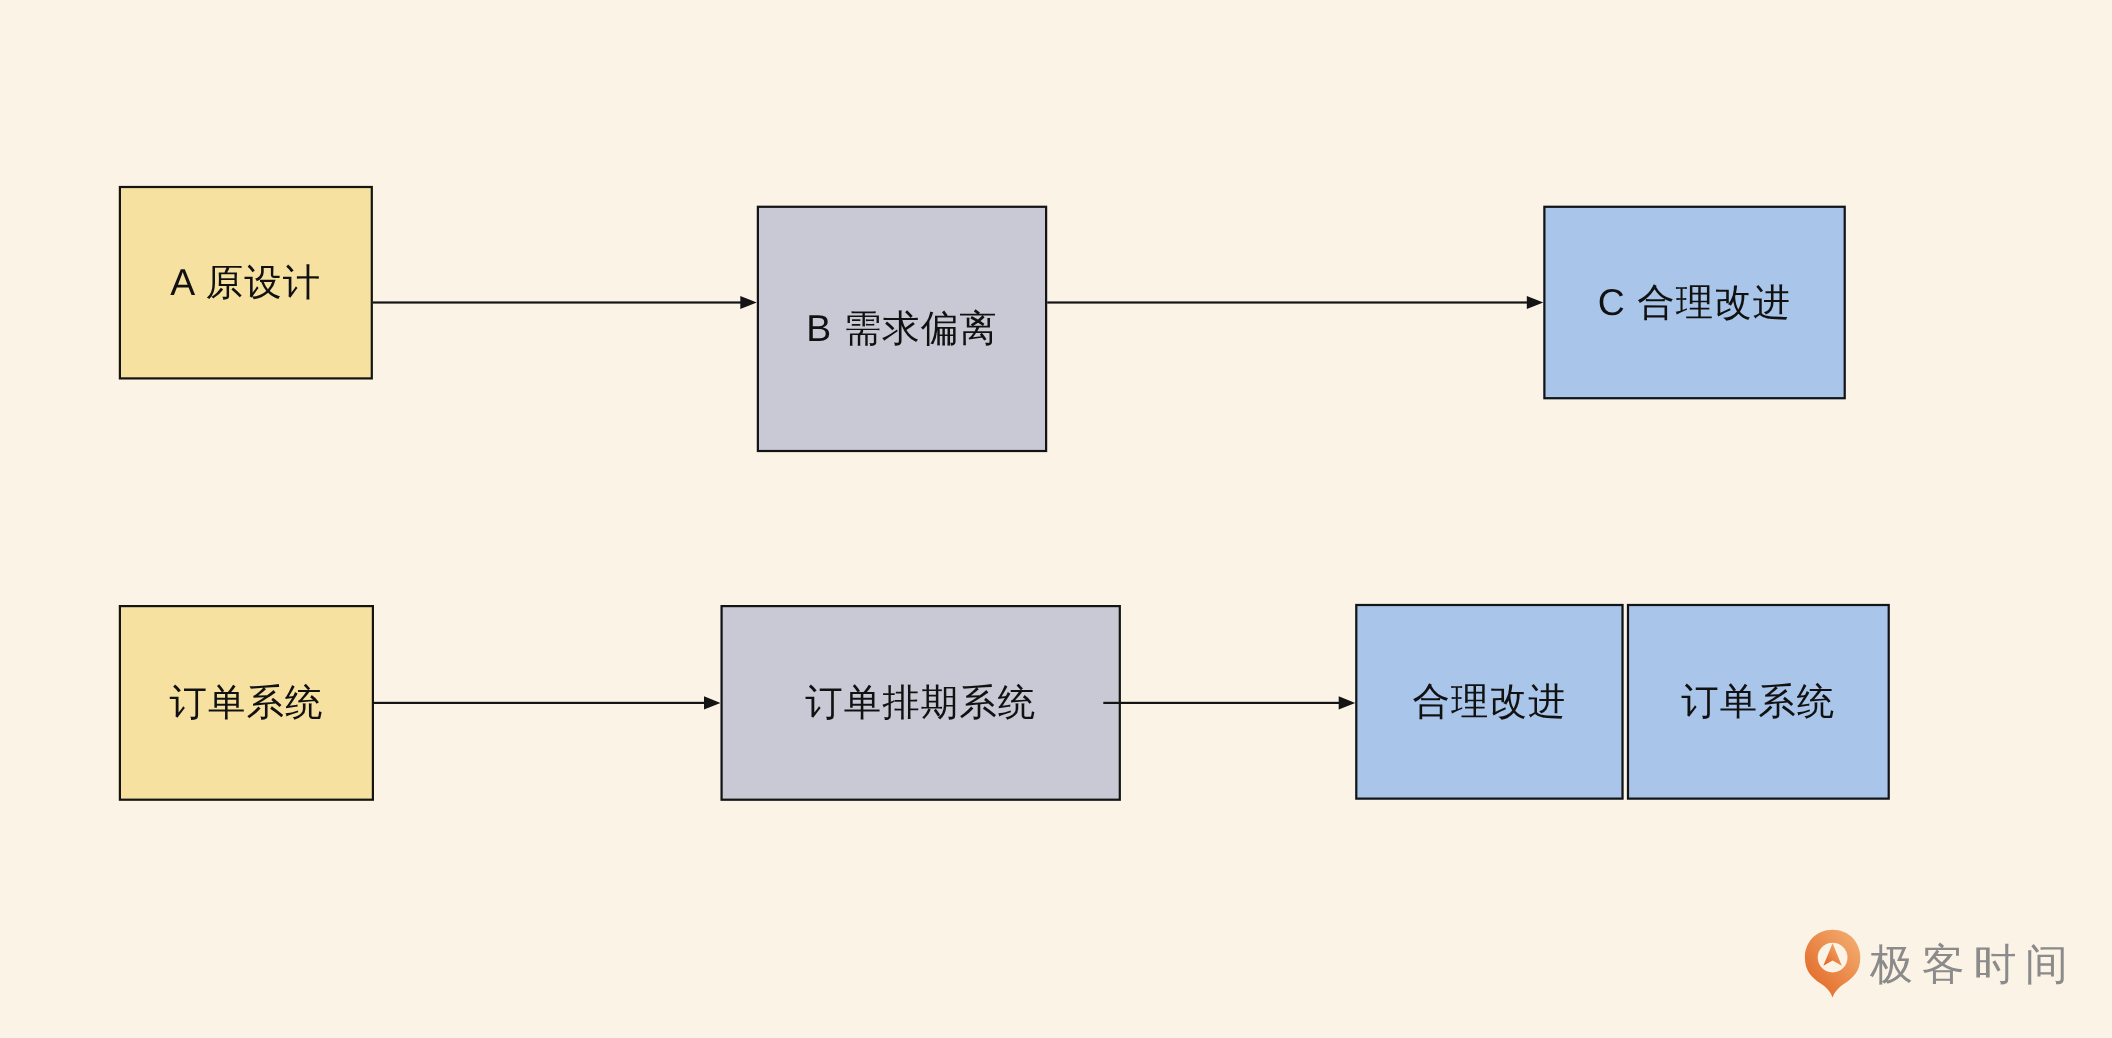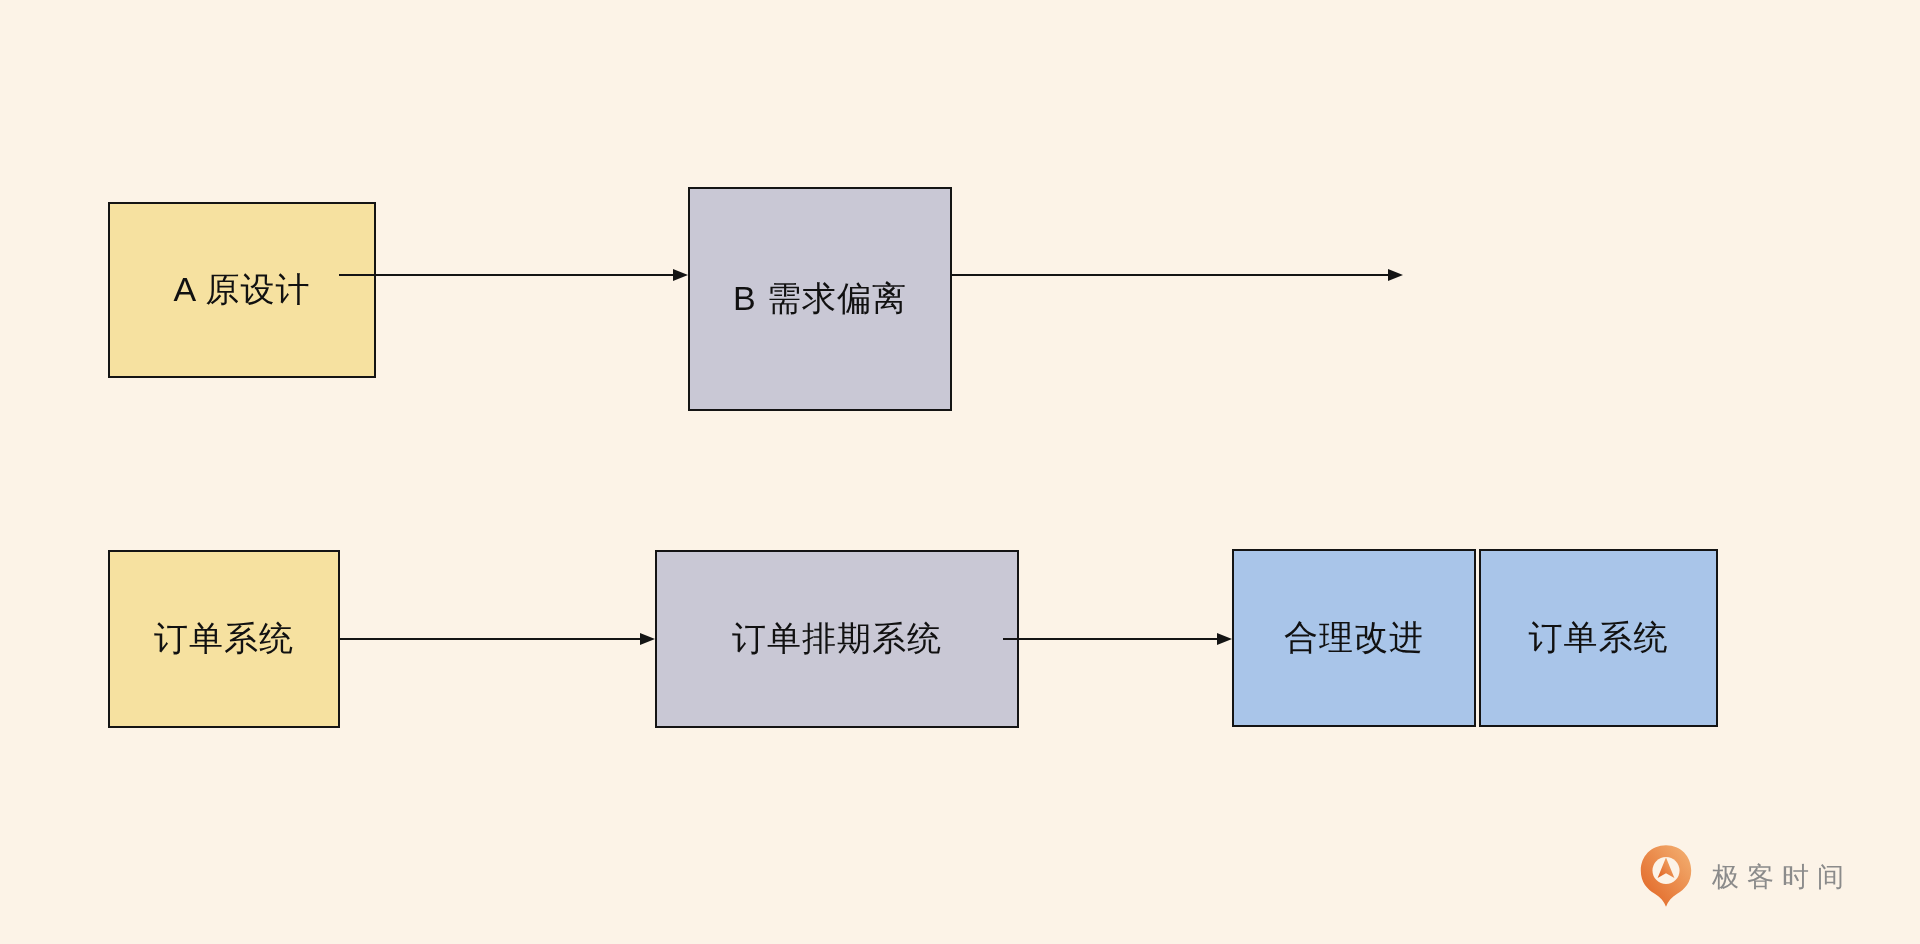--- a/index.html
+++ b/index.html
@@ -37,50 +37,53 @@
     border-left:15px solid var(--arrow);
     border-top:6px solid transparent;
     border-bottom:6px solid transparent;
   }
   .watermark{
     position:absolute;left:1638px;top:843px;height:68px;
     display:flex;align-items:center;
   }
   .watermark .logo-icon{width:56px;height:66px;display:block;}
   .watermark .brand{
-    margin-left:18px;
-    font-size:27px;
+    margin-left:6px;
+    font-size:39px;
     letter-spacing:8px;
     color:var(--brand-text);
     white-space:nowrap;
   }
 </style>
 </head>
 <body>
 
 <div class="canvas">
 
-  <div class="node fill-yellow" style="left:108px;top:202px;width:268px;height:176px">
+  <div class="node fill-yellow" style="left:108px;top:169px;width:231px;height:176px">
     <span>A 原设计</span>
   </div>
 
   <div class="arrow" style="left:339px;top:267px;width:349px">
     <div class="line"></div>
     <div class="head"></div>
   </div>
 
   <div class="node fill-gray" style="left:688px;top:187px;width:264px;height:224px">
     <span>B 需求偏离</span>
   </div>
 
   <div class="arrow" style="left:952px;top:267px;width:451px">
     <div class="line"></div>
     <div class="head"></div>
   </div>
 
+  <div class="node fill-blue" style="left:1403px;top:187px;width:275px;height:176px">
+    <span>C 合理改进</span>
+  </div>
 
   <div class="node fill-yellow" style="left:108px;top:550px;width:232px;height:178px">
     <span>订单系统</span>
   </div>
 
   <div class="arrow" style="left:340px;top:631px;width:315px">
     <div class="line"></div>
     <div class="head"></div>
   </div>
 

